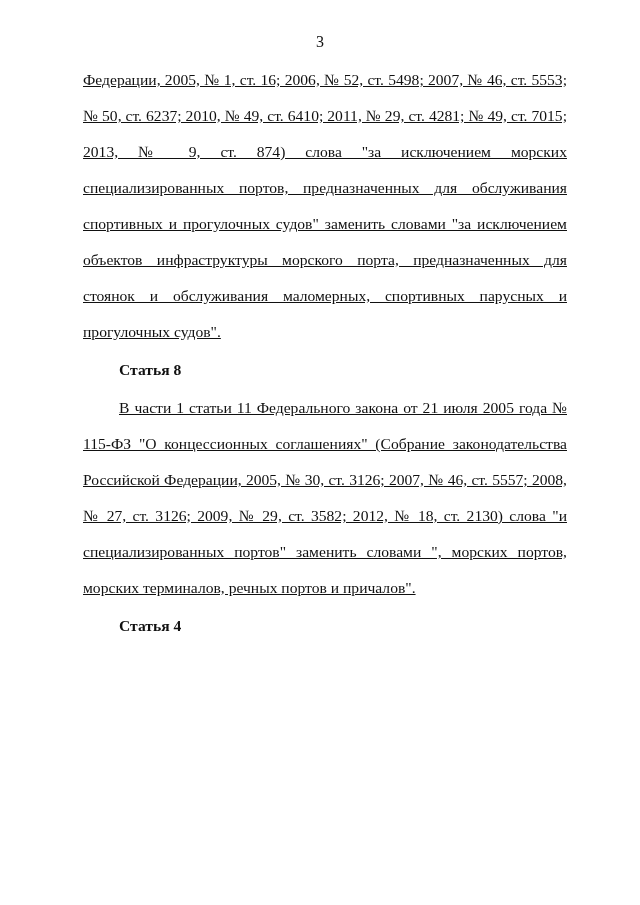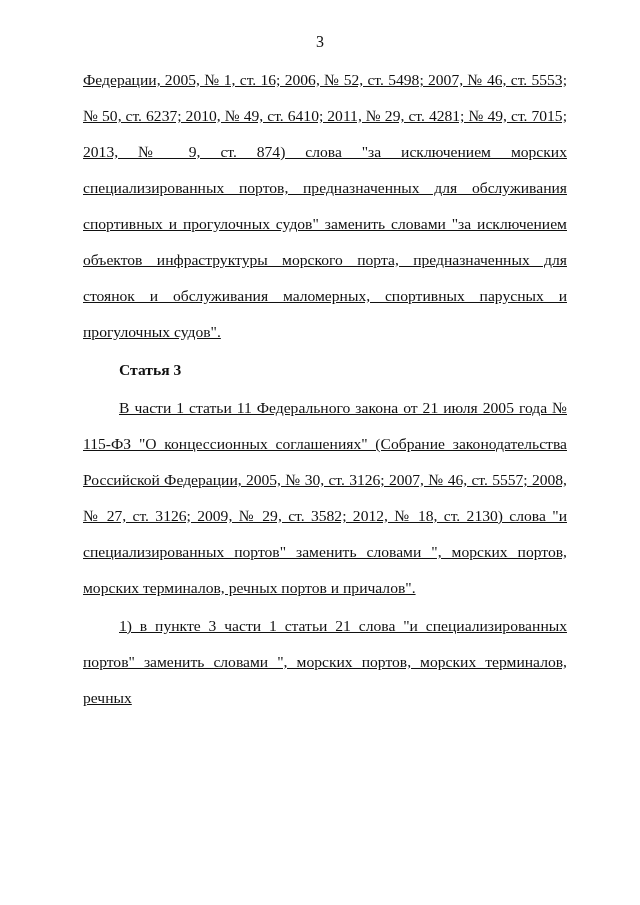--- a/index.html
+++ b/index.html
@@ -15,16 +15,16 @@
              margin-top: 2px; margin-bottom: 2px; }
   .para { margin-bottom: 2px; }
 </style>
 </head>
 <body>
 
 <div class="page-number">3</div>
 
 <div class="content">
   <p class="para">Федерации, 2005, № 1, ст. 16; 2006, № 52, ст. 5498; 2007, № 46, ст. 5553; № 50, ст. 6237; 2010, № 49, ст. 6410; 2011, № 29, ст. 4281; № 49, ст. 7015; 2013, № 9, ст. 874) слова "за исключением морских специализированных портов, предназначенных для обслуживания спортивных и прогулочных судов" заменить словами "за исключением объектов инфраструктуры морского порта, предназначенных для стоянок и обслуживания маломерных, спортивных парусных и прогулочных судов".</p>
-  <h3 class="heading">Статья 3</h3>
+  <h3 class="heading">Статья 8</h3>
   <p class="para indent">В части 1 статьи 11 Федерального закона от 21 июля 2005 года № 115-ФЗ "О концессионных соглашениях" (Собрание законодательства Российской Федерации, 2005, № 30, ст. 3126; 2007, № 46, ст. 5557; 2008, № 27, ст. 3126; 2009, № 29, ст. 3582; 2012, № 18, ст. 2130) слова "и специализированных портов" заменить словами ", морских портов, морских терминалов, речных портов и причалов".</p>
-  <p class="para indent" style="text-align-last: justify;">1) в пункте 3 части 1 статьи 21 слова "и специализированных портов" заменить словами ", морских портов, морских терминалов, речных</p>
+  <h3 class="heading">Статья 4</h3>
 </div>
 
 </body></html>

